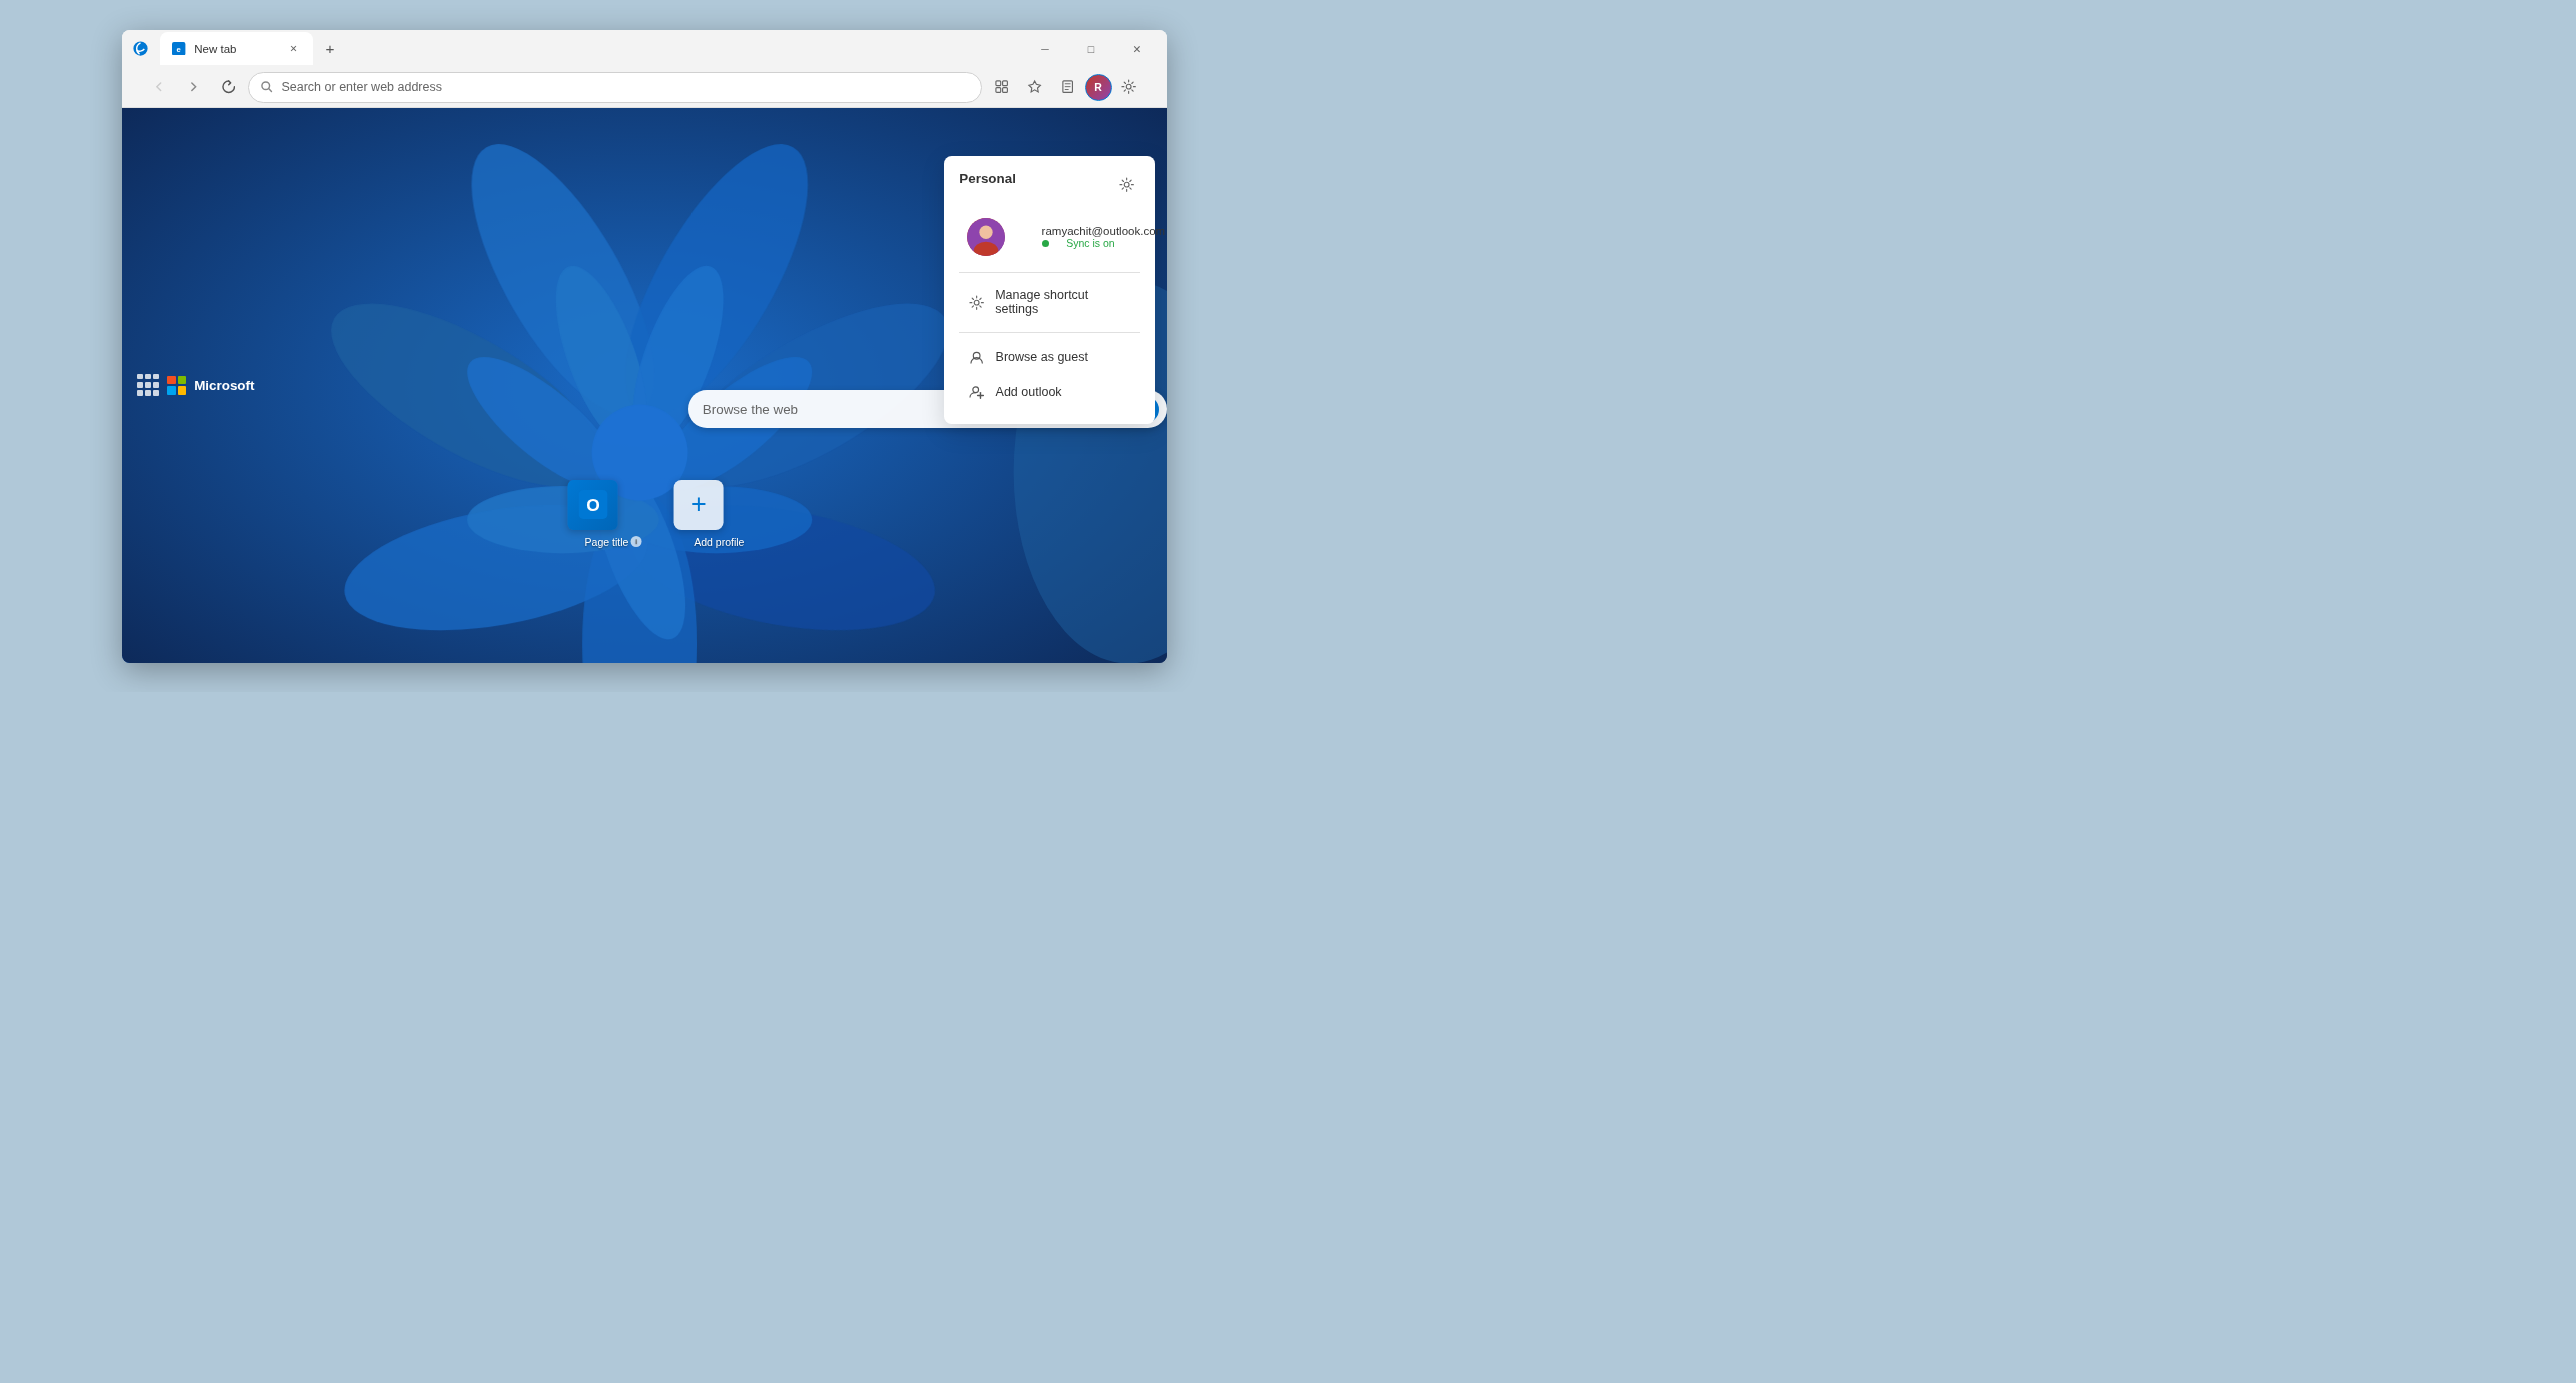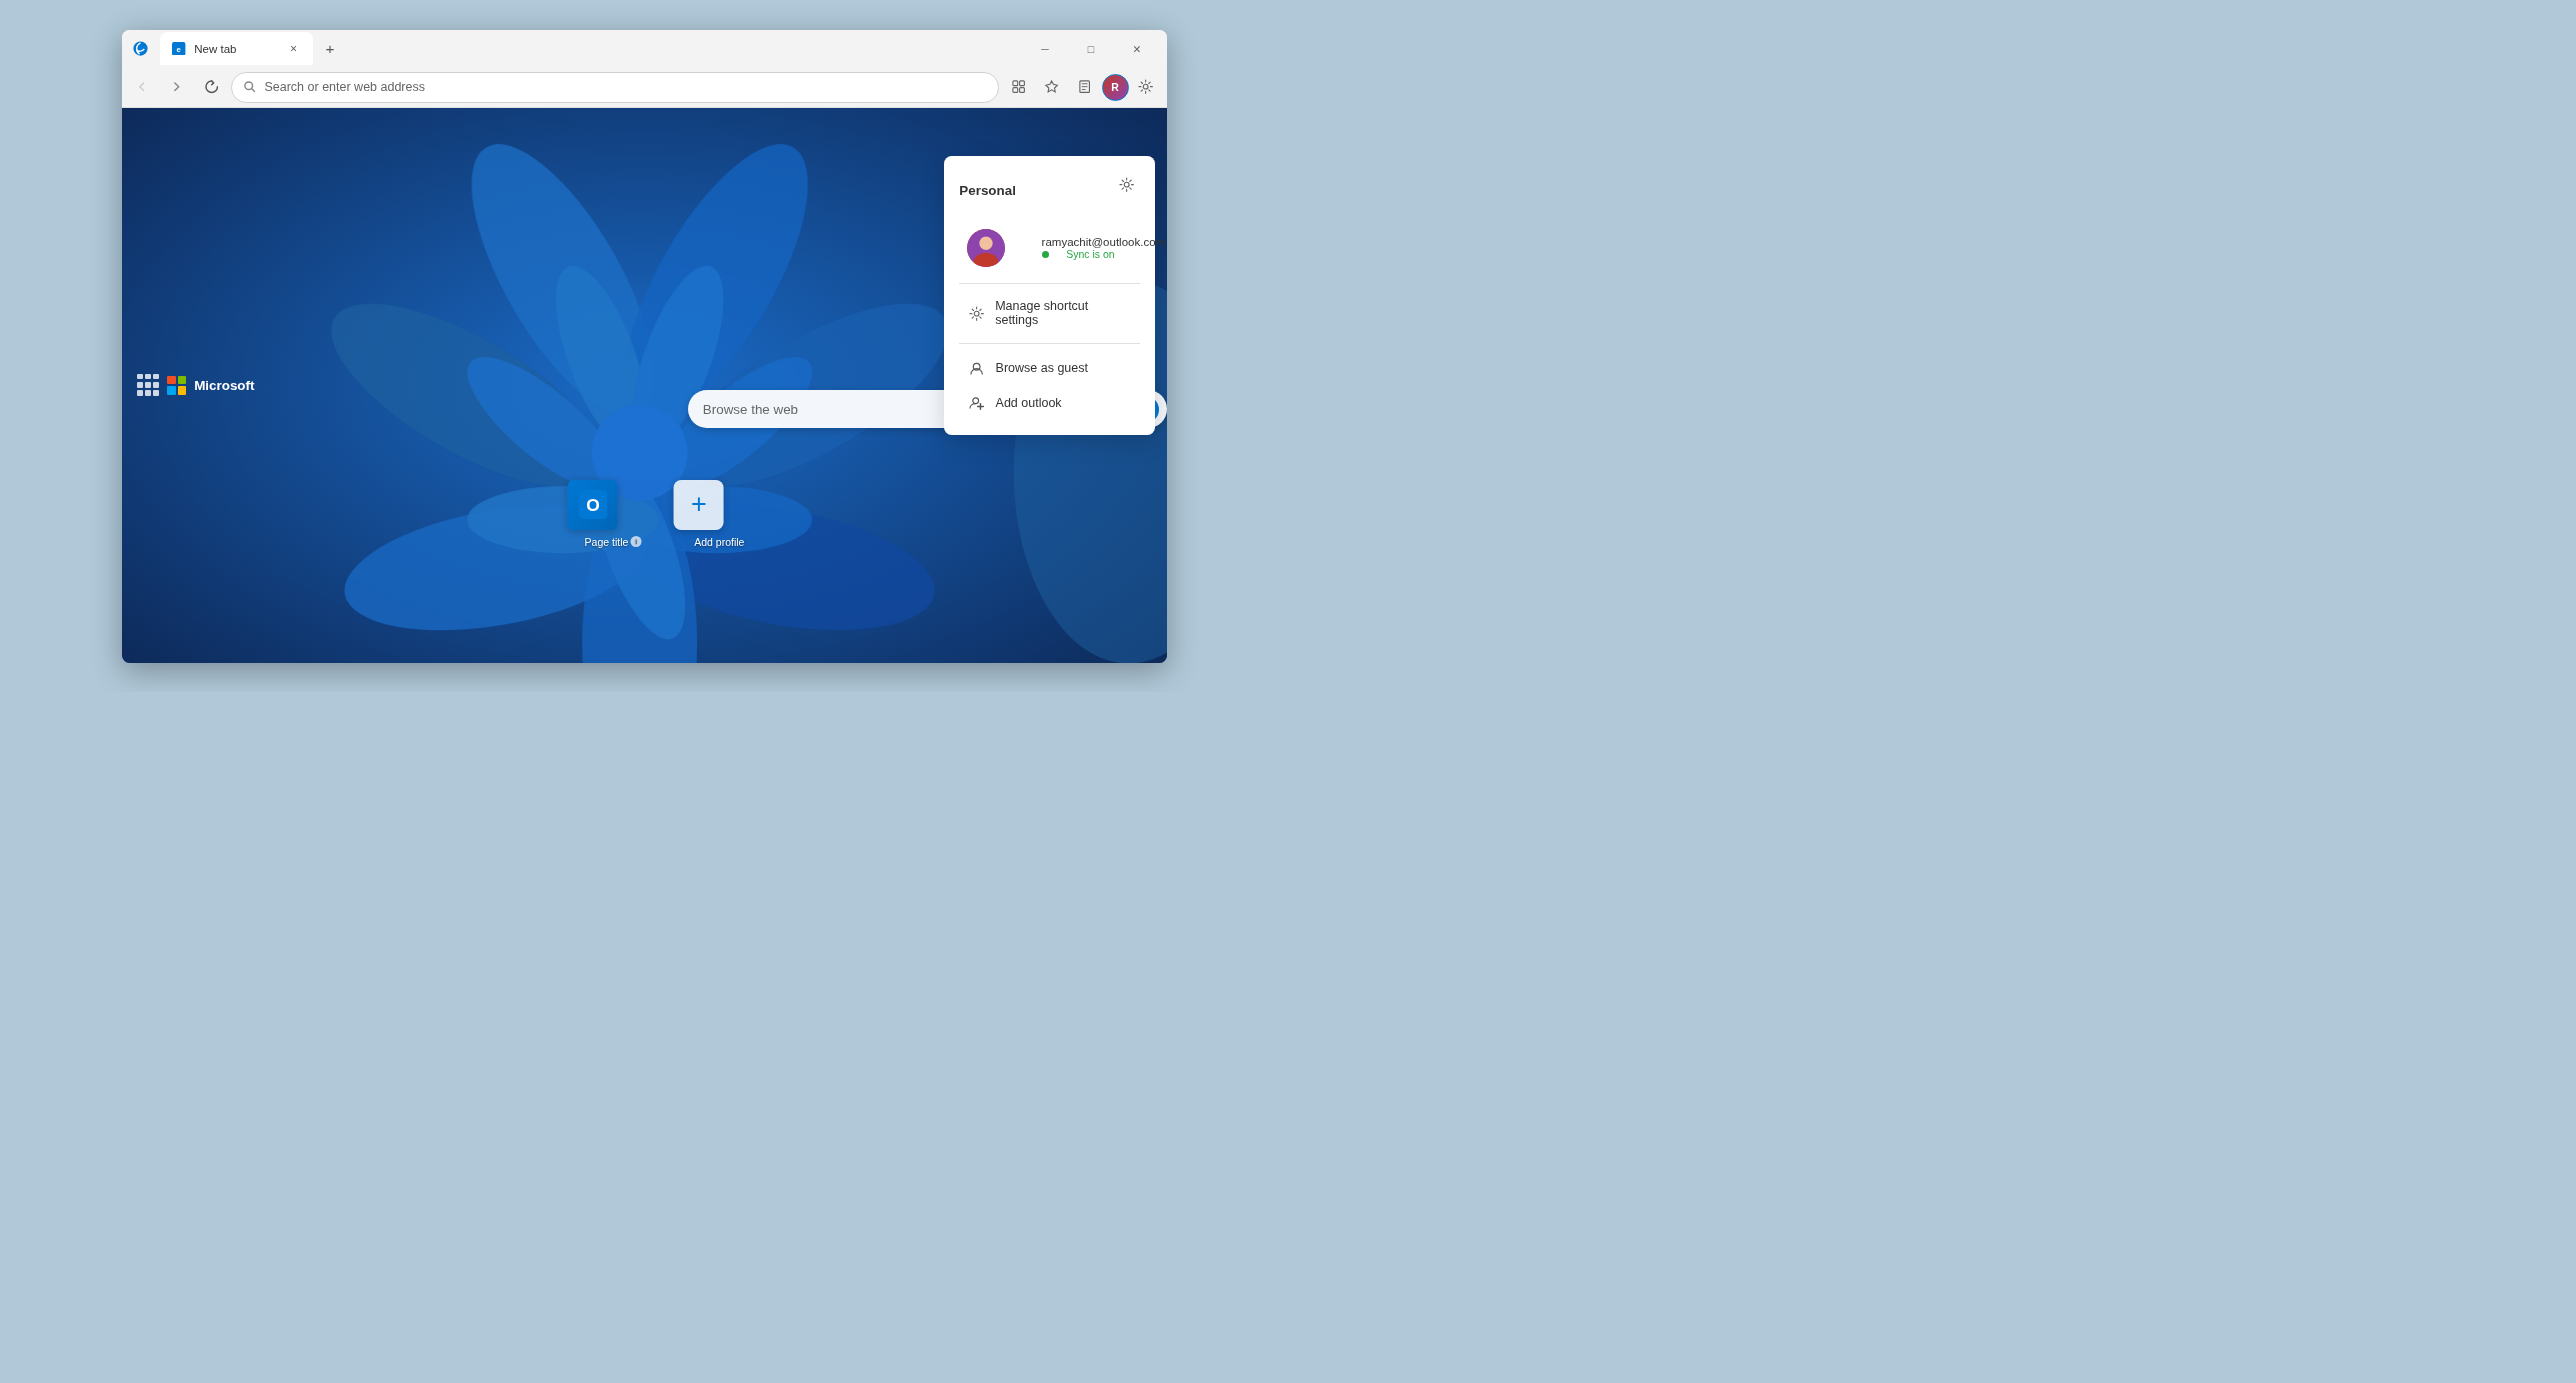--- a/index.html
+++ b/index.html
@@ -118,21 +118,21 @@
       font-size: 10.5px;
       color: #666;
     }
 
     
     .toolbar {
       height: 40px;
       background: #f3f3f3;
       display: flex;
       align-items: center;
-      padding: 0 5px;
+      padding: 0 22px;
       gap: 3.8px;
       flex-shrink: 0;
       border-bottom: 1px solid #e0e0e0;
     }
 
     .nav-btn {
       width: 31px;
       height: 31px;
       display: flex;
       align-items: center;
@@ -387,23 +387,23 @@
       width: 211px;
       background: white;
       border-radius: 7.7px;
       box-shadow: 0 7.7px 23px rgba(0,0,0,0.15);
       z-index: 100;
       padding: 15.3px;
     }
 
     .profile-header {
       display: flex;
-      align-items: flex-end;
+      align-items: flex-start;
       justify-content: space-between;
-      margin-bottom: 24px;
+      margin-bottom: 13px;
     }
 
     .profile-title {
       font-size: 13.4px;
       font-weight: 600;
       color: #333;
     }
 
     .profile-settings-btn {
       width: 27px;

